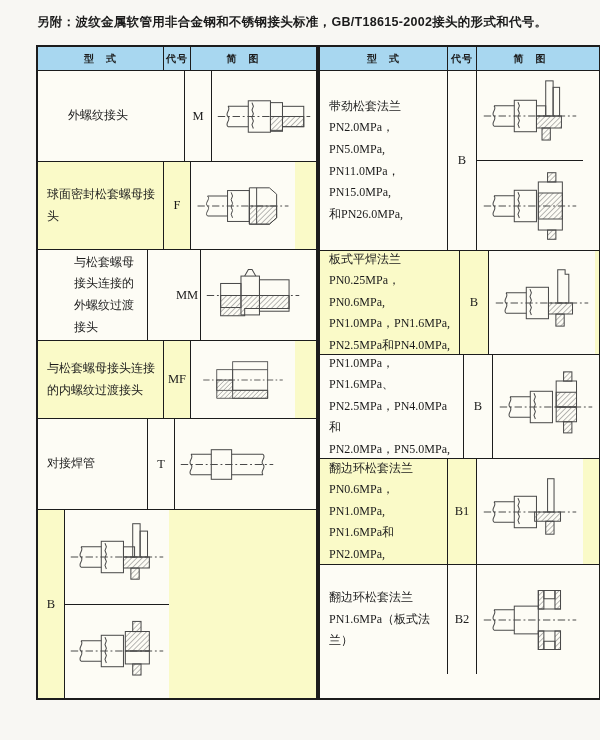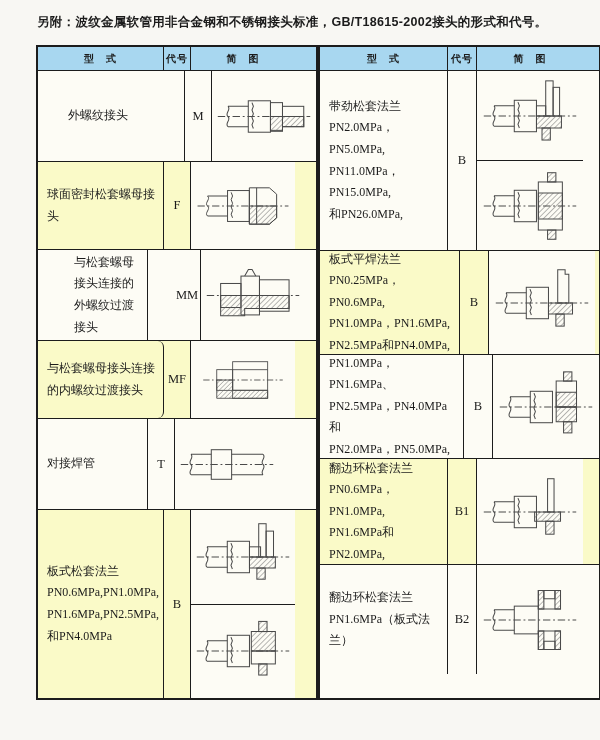--- a/index.html
+++ b/index.html
@@ -120,21 +120,21 @@
                 <path d="M44 23 l4 -7 h4 l4 7"></path>
                 <rect x="60" y="27" width="32" height="34"></rect>
                 <path d="M18 44 h74 v14 h-48 v8 h-26 z" fill="url(#h)"></path>
                 <line x1="3" y1="44" x2="103" y2="44" stroke-dasharray="8 3 2 3"></line>
               </g>
             </svg>
           </div>
         </div>
       </div>
       <div class="row" style="height: 78px; background: var(--hl-bg);">
-        <div class="cell type-cell" style="width: 126px; border-radius: 6px;">与松套螺母接头连接的内螺纹过渡接头</div>
+        <div class="cell type-cell" style="width: 126px;">与松套螺母接头连接的内螺纹过渡接头</div>
         <div class="cell code-cell" style="width: 27px;">MF</div>
         <div class="cell diagram-cell" style="width: 104px; background: var(--row-bg);">
           <div class="diagram-half">
             <svg viewBox="0 0 106 88" width="98" height="70" preserveAspectRatio="xMidYMid meet">
               <g fill="none" stroke="currentColor" stroke-width="1.1">
                 <rect x="20" y="31" width="20" height="26"></rect>
                 <rect x="40" y="21" width="44" height="46"></rect>
                 <line x1="40" y1="31" x2="84" y2="31"></line>
                 <line x1="40" y1="57" x2="84" y2="57"></line>
                 <path d="M20 44 h20 v13 h44 v10 h-64 z" fill="url(#h)"></path>
@@ -154,24 +154,20 @@
                 <path d="M14 33 c4 3.5 -4 7.5 0 11 c4 3.5 -4 7.5 0 11 M14 33 h22 M14 55 h22"></path>
                 <rect x="36" y="28" width="22" height="32"></rect>
                 <path d="M58 33 h34 M58 55 h34 M92 33 c4 3.5 -4 7.5 0 11 c4 3.5 -4 7.5 0 11"></path>
                 <line x1="3" y1="44" x2="103" y2="44" stroke-dasharray="8 3 2 3"></line>
               </g>
             </svg>
           </div>
         </div>
       </div>
       <div class="row" style="height: 188px; background: var(--hl-bg);">
-        <div class="cell type-cell" style="width: 126px;">板式松套法兰
-PN0.6MPa,PN1.0MPa,
-PN1.6MPa,PN2.5MPa,
-和PN4.0MPa</div>
         <div class="cell code-cell" style="width: 27px;">B</div>
         <div class="cell diagram-cell" style="width: 104px; background: var(--row-bg);">
           <div class="diagram-half">
             <svg viewBox="0 0 106 88" width="98" height="84" preserveAspectRatio="xMidYMid meet">
               <g fill="none" stroke="currentColor" stroke-width="1.1">
                 <path d="M14 33 c4 3.5 -4 7.5 0 11 c4 3.5 -4 7.5 0 11 M14 33 h22 M14 55 h22"></path>
                 <rect x="36" y="27" width="24" height="34"></rect>
                 <path d="M40 29 l1.5 4 -1.5 4 1.5 4 -1.5 4 1.5 4 -1.5 4 1.5 4"></path>
                 <rect x="60" y="33" width="12" height="11"></rect>
                 <rect x="70" y="8" width="8" height="36"></rect>

